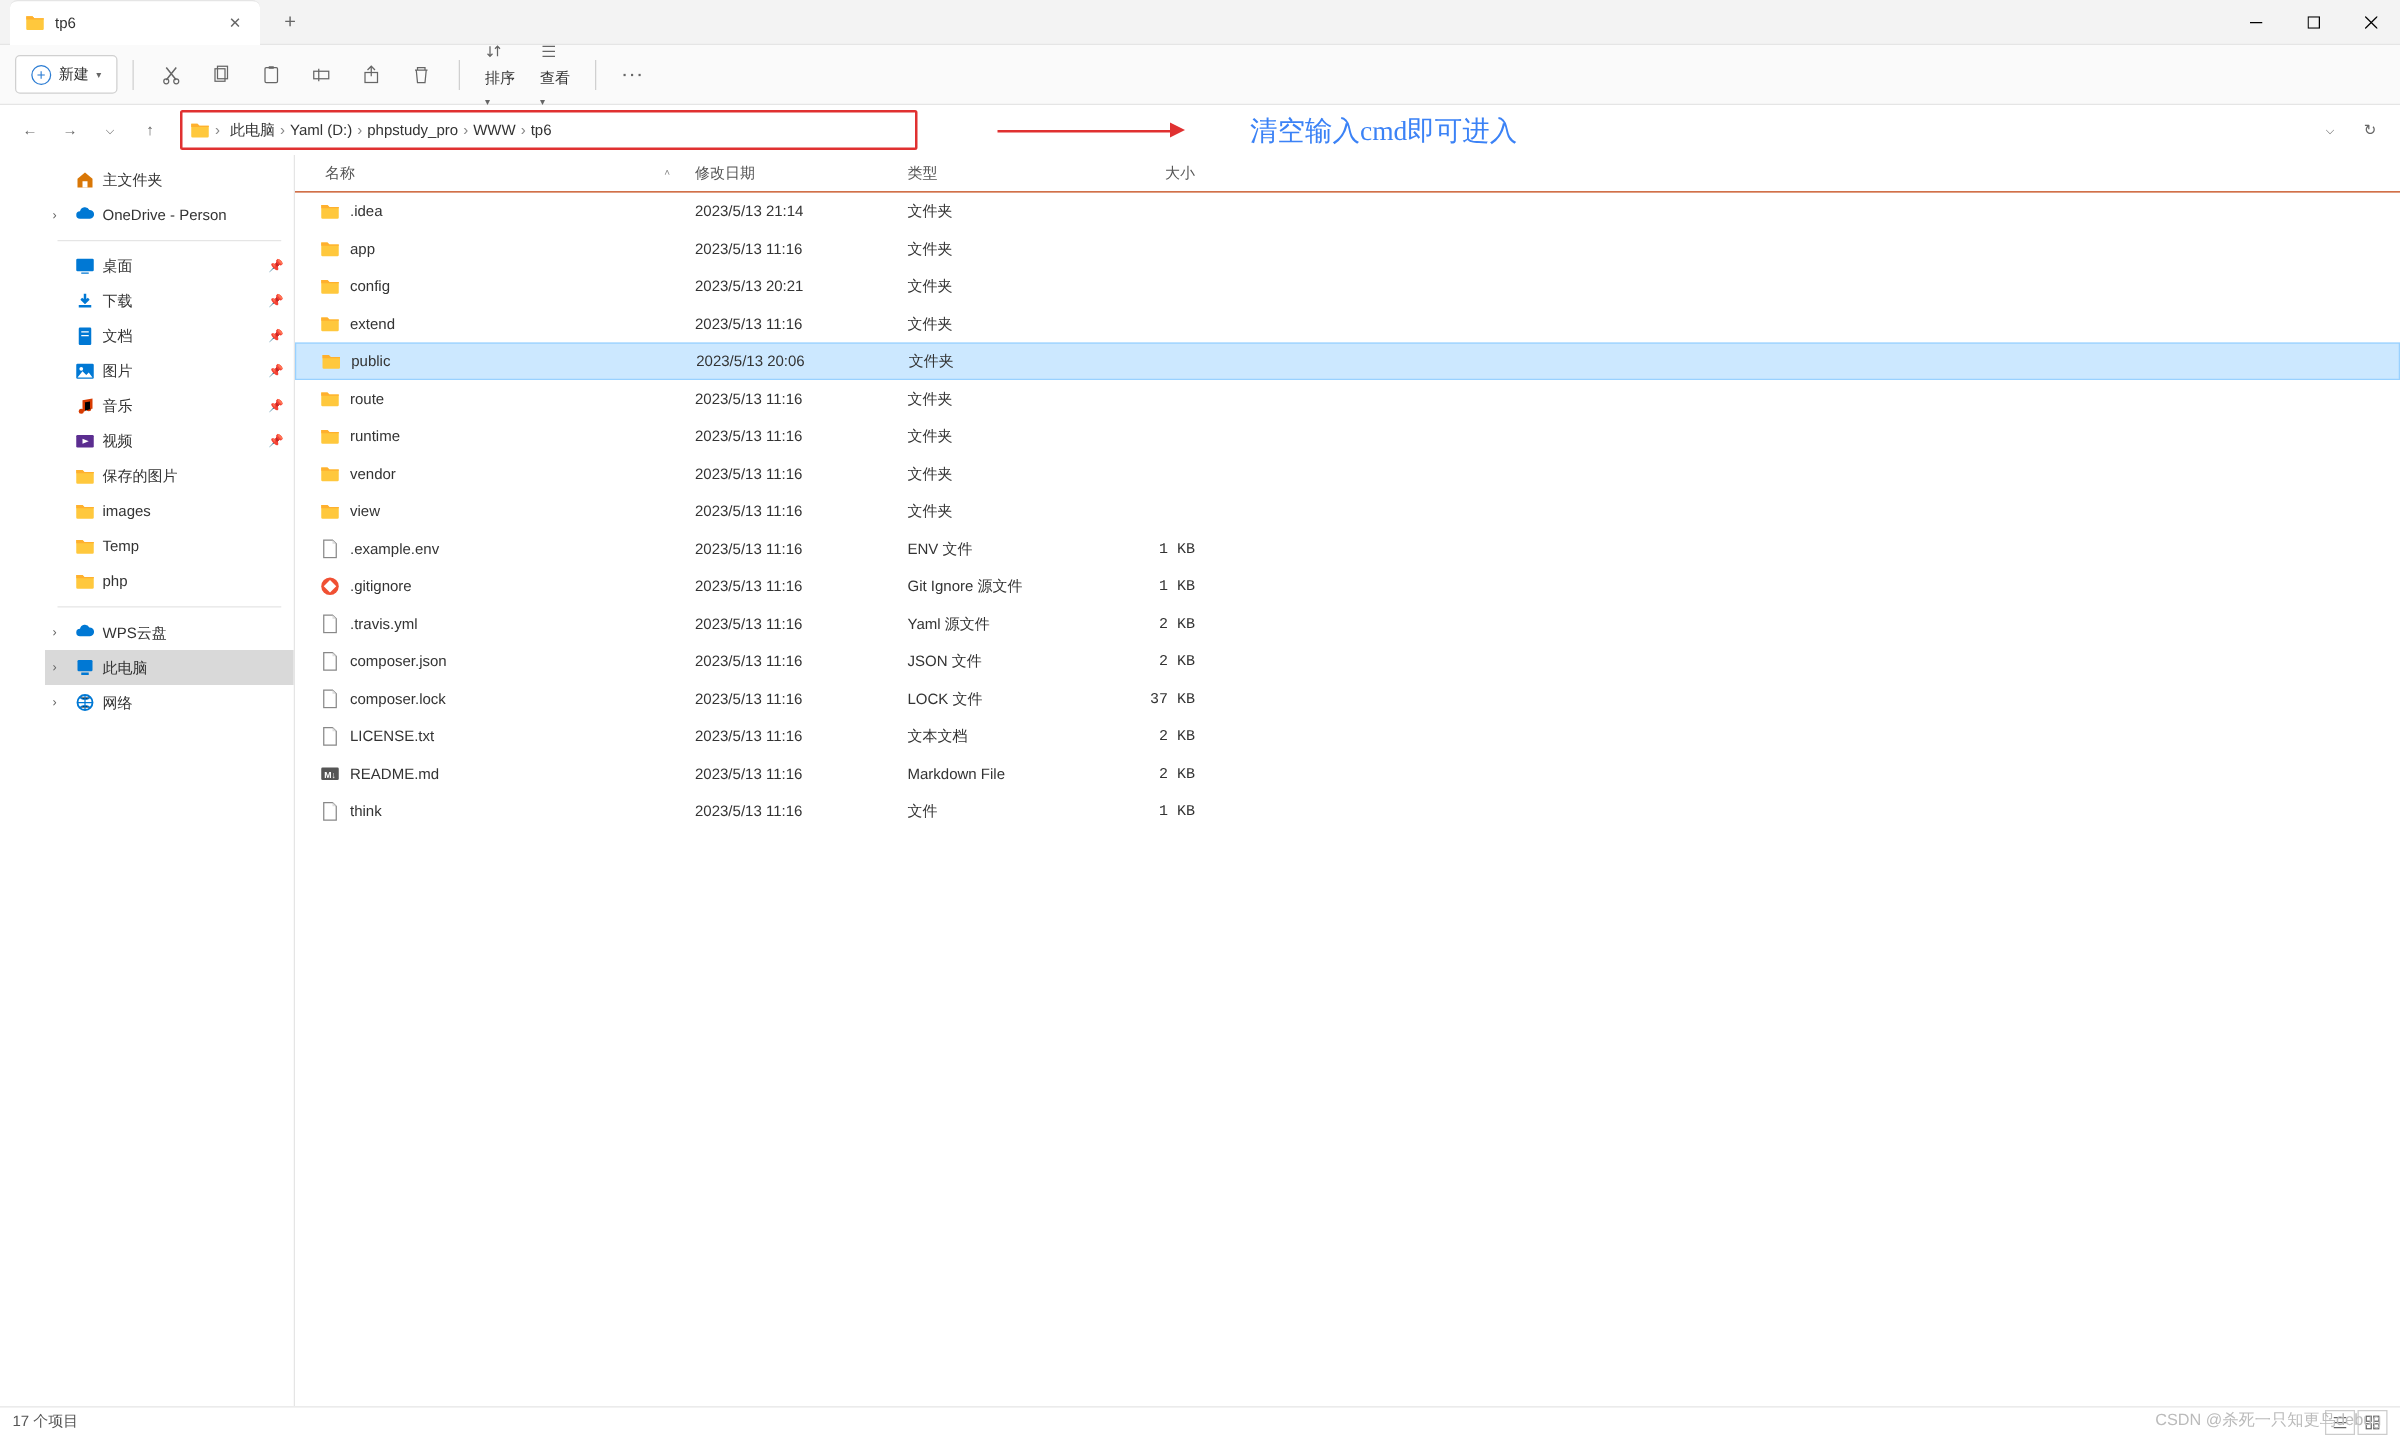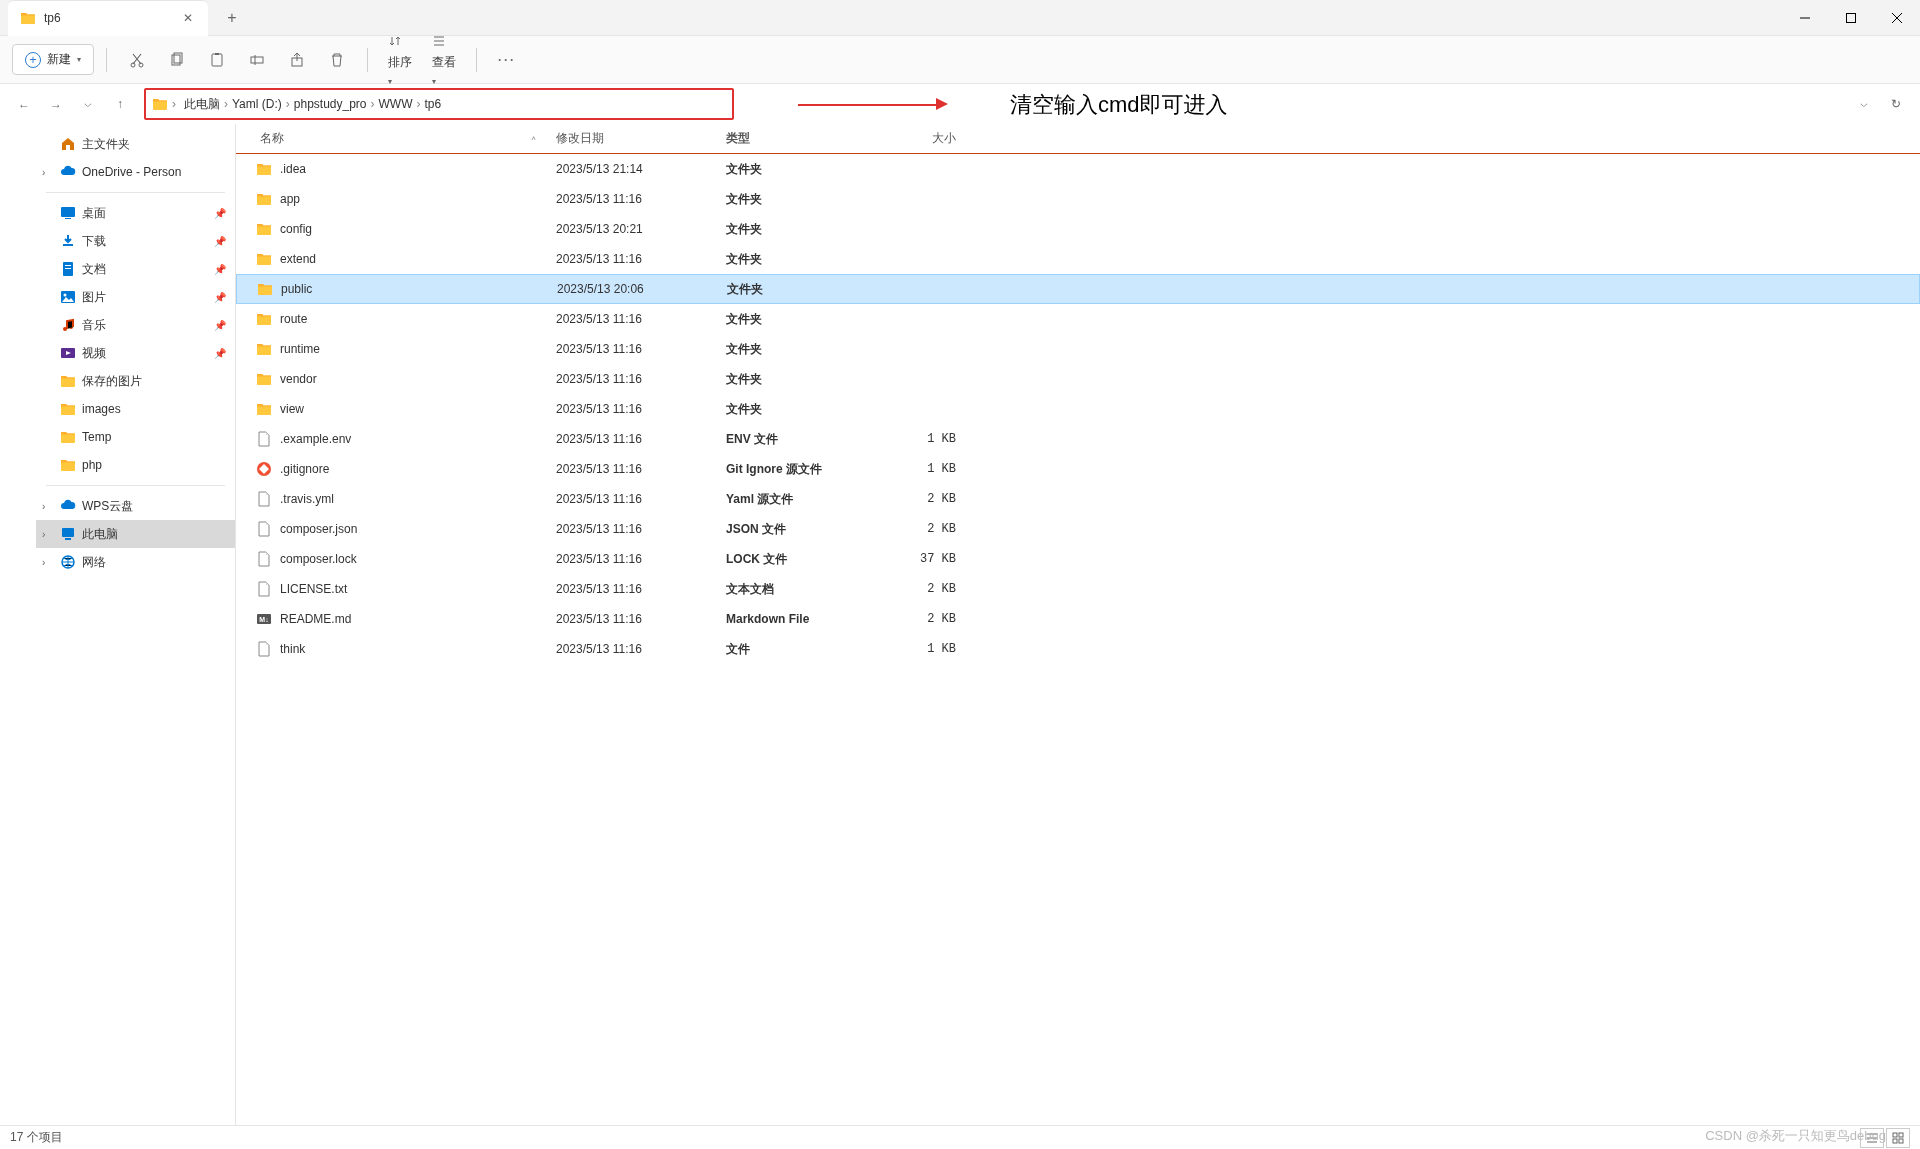--- a/index.html
+++ b/index.html
@@ -25,21 +25,21 @@
 
 
 .addrrow { height: 40px; display: flex; align-items: center; padding: 4px 10px; gap: 4px; }
 .nav-btn { width: 28px; height: 28px; display: flex; align-items: center; justify-content: center; color: #666; cursor: pointer; border-radius: 4px; }
 .addrbox { flex: 0 0 590px; height: 32px; border: 2px solid #e03131; border-radius: 2px; display: flex; align-items: center; padding: 0 6px; gap: 4px; background: #fff; margin-left:6px; }
 .addrbox .sep { color: #888; }
 .addrbox .crumb { padding: 2px 4px; cursor: pointer; }
 .arrow-annotation { flex: 1; position: relative; height: 32px; }
 .arrow-line { position: absolute; left: 60px; top: 16px; width: 140px; height: 2px; background: #e03131; }
 .arrow-head { position: absolute; left: 198px; top: 10px; width: 0; height: 0; border-left: 12px solid #e03131; border-top: 6px solid transparent; border-bottom: 6px solid transparent; }
-.annotation-text { position: absolute; left: 272px; top: 2px; color: #000000; font-size: 22px; font-family: Liberation Sans, sans-serif; }
+.annotation-text { position: absolute; left: 262px; top: 2px; color: #3b82f6; font-size: 22px; font-family: Liberation Serif, serif; }
 .addr-tools { display: flex; align-items: center; gap: 4px; margin-left: auto; }
 .searchbox { width: 410px; height: 32px; border: 1px solid #d0d0d0; border-radius: 4px; display: flex; align-items: center; padding: 0 8px; background: #fff; }
 .searchbox input { border: none; outline: none; flex: 1; font-size: 12px; }
 
 
 .main { display: flex; height: calc(1149px - 36px - 48px - 40px - 24px); margin-left: 36px; }
 
 
 .sidebar { width: 200px; border-right: 1px solid #e5e5e5; padding: 6px 0; overflow-y: auto; }
 .sb-item { display: flex; align-items: center; padding: 4px 8px 4px 24px; height: 28px; cursor: pointer; gap: 6px; position: relative; }
@@ -47,30 +47,30 @@
 .sb-item .chev { position: absolute; left: 6px; color: #666; font-size: 10px; }
 .sb-item .pin { margin-left: auto; color: #888; font-size: 10px; }
 .sb-label { white-space: nowrap; overflow: hidden; text-overflow: ellipsis; }
 .sb-sep { height: 1px; background: #e5e5e5; margin: 6px 10px; }
 
 
 .filelist { flex: 1; display: flex; flex-direction: column; }
 .fl-header { display: flex; height: 30px; align-items: center; border-bottom: 1px solid #c2410c; padding-left: 20px; color: #555; }
 .col-name { width: 300px; padding-left: 4px; display:flex; align-items:center; gap:4px;}
 .col-date { width: 170px; }
-.col-type { width: 150px; font-weight: bold; }
+.col-type { width: 150px; }
 .col-size { width: 90px; text-align: right; padding-right: 10px; font-family: Liberation Mono, monospace; }
 .fl-row { display: flex; height: 30px; align-items: center; padding-left: 20px; cursor: pointer; }
 .fl-row.selected { background: #cce8ff; border: 1px solid #99d1ff; }
 .fl-row .fname { display: flex; align-items: center; gap: 8px; width: 300px; }
 .fl-row .ficon { width: 16px; height: 16px; flex-shrink: 0; }
 
 
 .statusbar { height: 24px; border-top: 1px solid #e5e5e5; display: flex; align-items: center; padding: 0 10px; font-size: 12px; color: #555; position: absolute; bottom: 0; left:0; right:0; background:#fff;}
-.watermark { position: absolute; right: 34px; bottom: 4px; color: #bbb; font-size: 13px; }
+.watermark { position: absolute; right: 15px; bottom: 4px; color: #bbb; font-size: 13px; }
 .view-toggles { margin-left:auto; display:flex; gap:2px;}
 .vt-btn { width:24px; height:20px; border:1px solid #ccc; display:flex; align-items:center; justify-content:center; }
 
 
 svg { display: block; }
 </style>
 </head>
 <body>
 
 <svg width="0" height="0" style="position:absolute">

